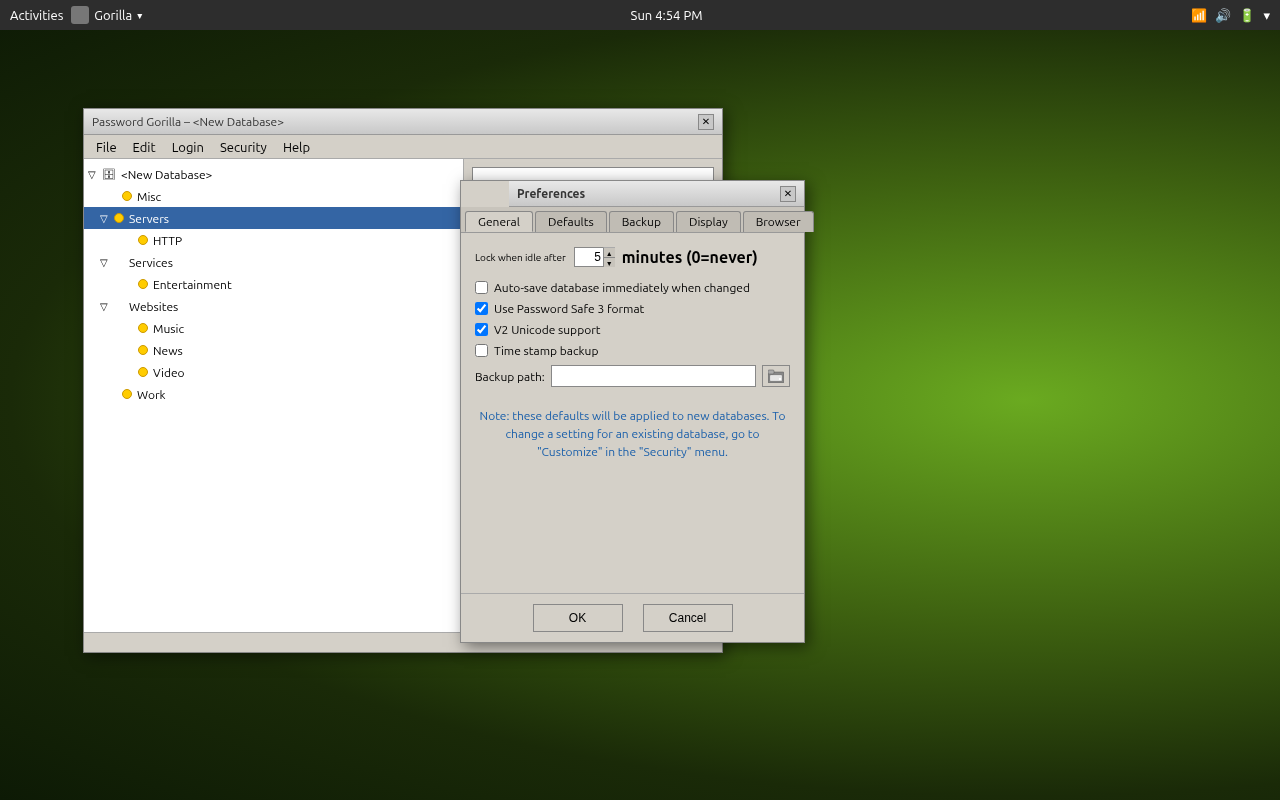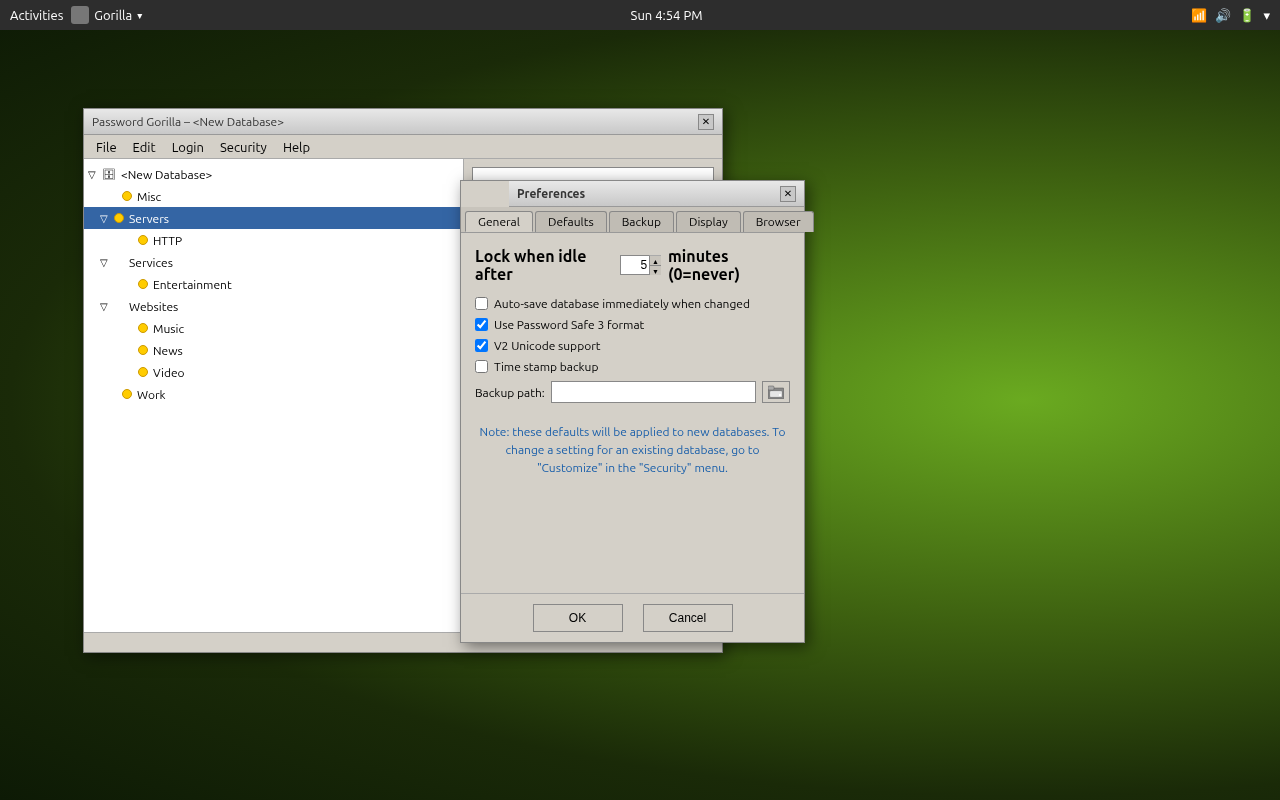--- a/index.html
+++ b/index.html
@@ -214,21 +214,21 @@
       background: #d4d0c8;
       min-height: 360px;
     }
 
     .lock-row {
       display: flex;
       align-items: center;
       gap: 8px;
       margin-bottom: 14px;
     }
-    .lock-label { font-size: 16px; font-weight: bold; }
+    .lock-label { font-size: 10px; }
     .spinbox {
       width: 40px;
       height: 20px;
       border: 1px solid #888;
       background: #fff;
       display: flex;
       align-items: center;
     }
     .spinbox-input {
       width: 28px;

